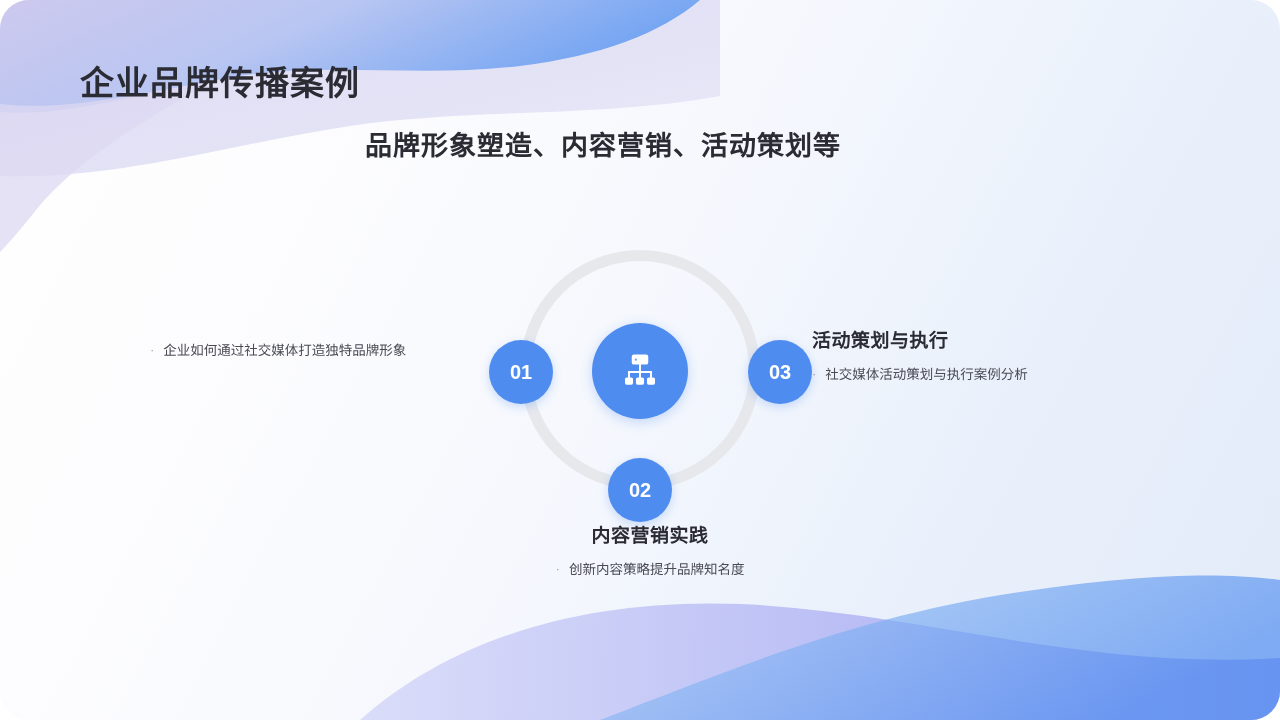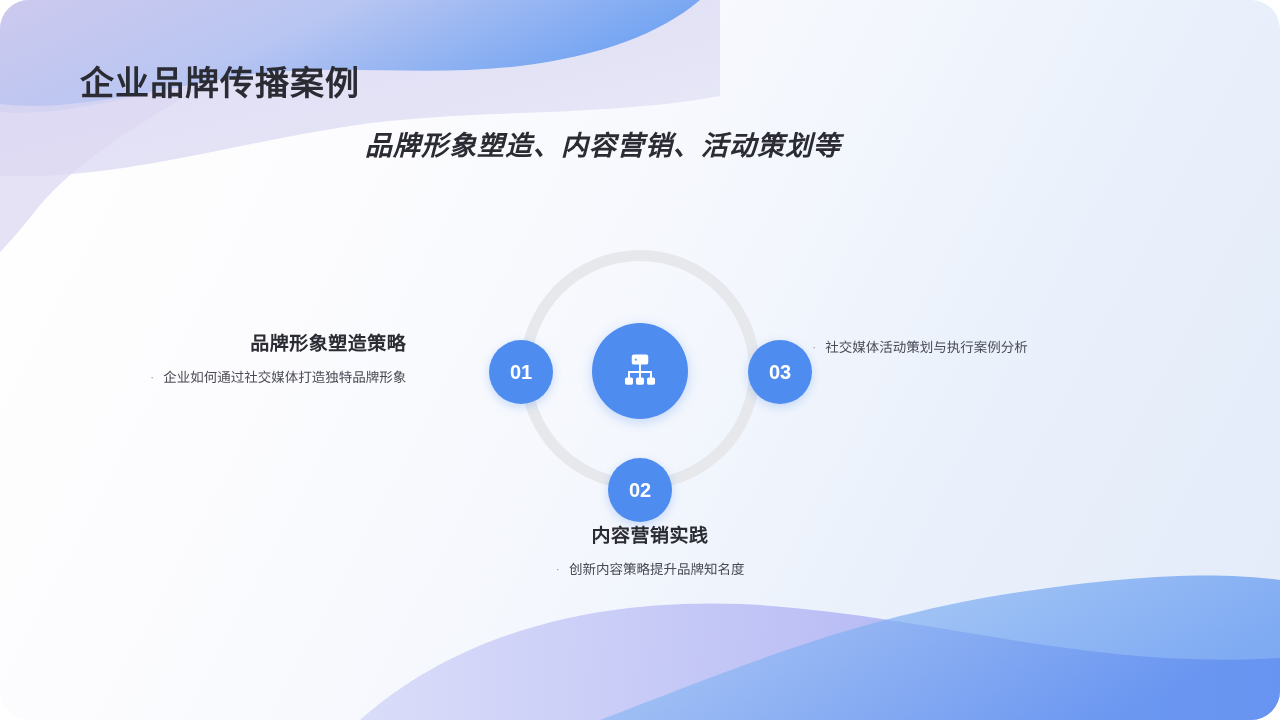--- a/index.html
+++ b/index.html
@@ -47,21 +47,20 @@
   }
 
   .slide-subtitle {
     position:absolute;
     left:365px; top:124px;
     font-size:27px;
     font-weight:bold;
     letter-spacing:1px;
     color:#2b2b33;
     white-space:nowrap;
-    font-style:italic;
   }
 
   
   .diagram {
     position:absolute;
     left:0; top:0;
     width:1280px; height:720px;
   }
 
   .ring {
@@ -209,28 +208,28 @@
         </svg>
       </span>
     </div>
 
     <div class="node node-01">01</div>
     <div class="node node-02">02</div>
     <div class="node node-03">03</div>
   </div>
 
   <div class="block block-left">
-    <div class="block-title">品牌形象塑造策略</div>
     <div class="block-desc">
       <span class="bullet">·</span>
       <span>企业如何通过社交媒体打造独特品牌形象</span>
     </div>
   </div>
 
   <div class="block block-right">
+    <div class="block-title">活动策划与执行</div>
     <div class="block-desc">
       <span class="bullet">·</span>
       <span>社交媒体活动策划与执行案例分析</span>
     </div>
   </div>
 
   <div class="block block-bottom">
     <div class="block-title">内容营销实践</div>
     <div class="block-desc">
       <span class="bullet">·</span>

